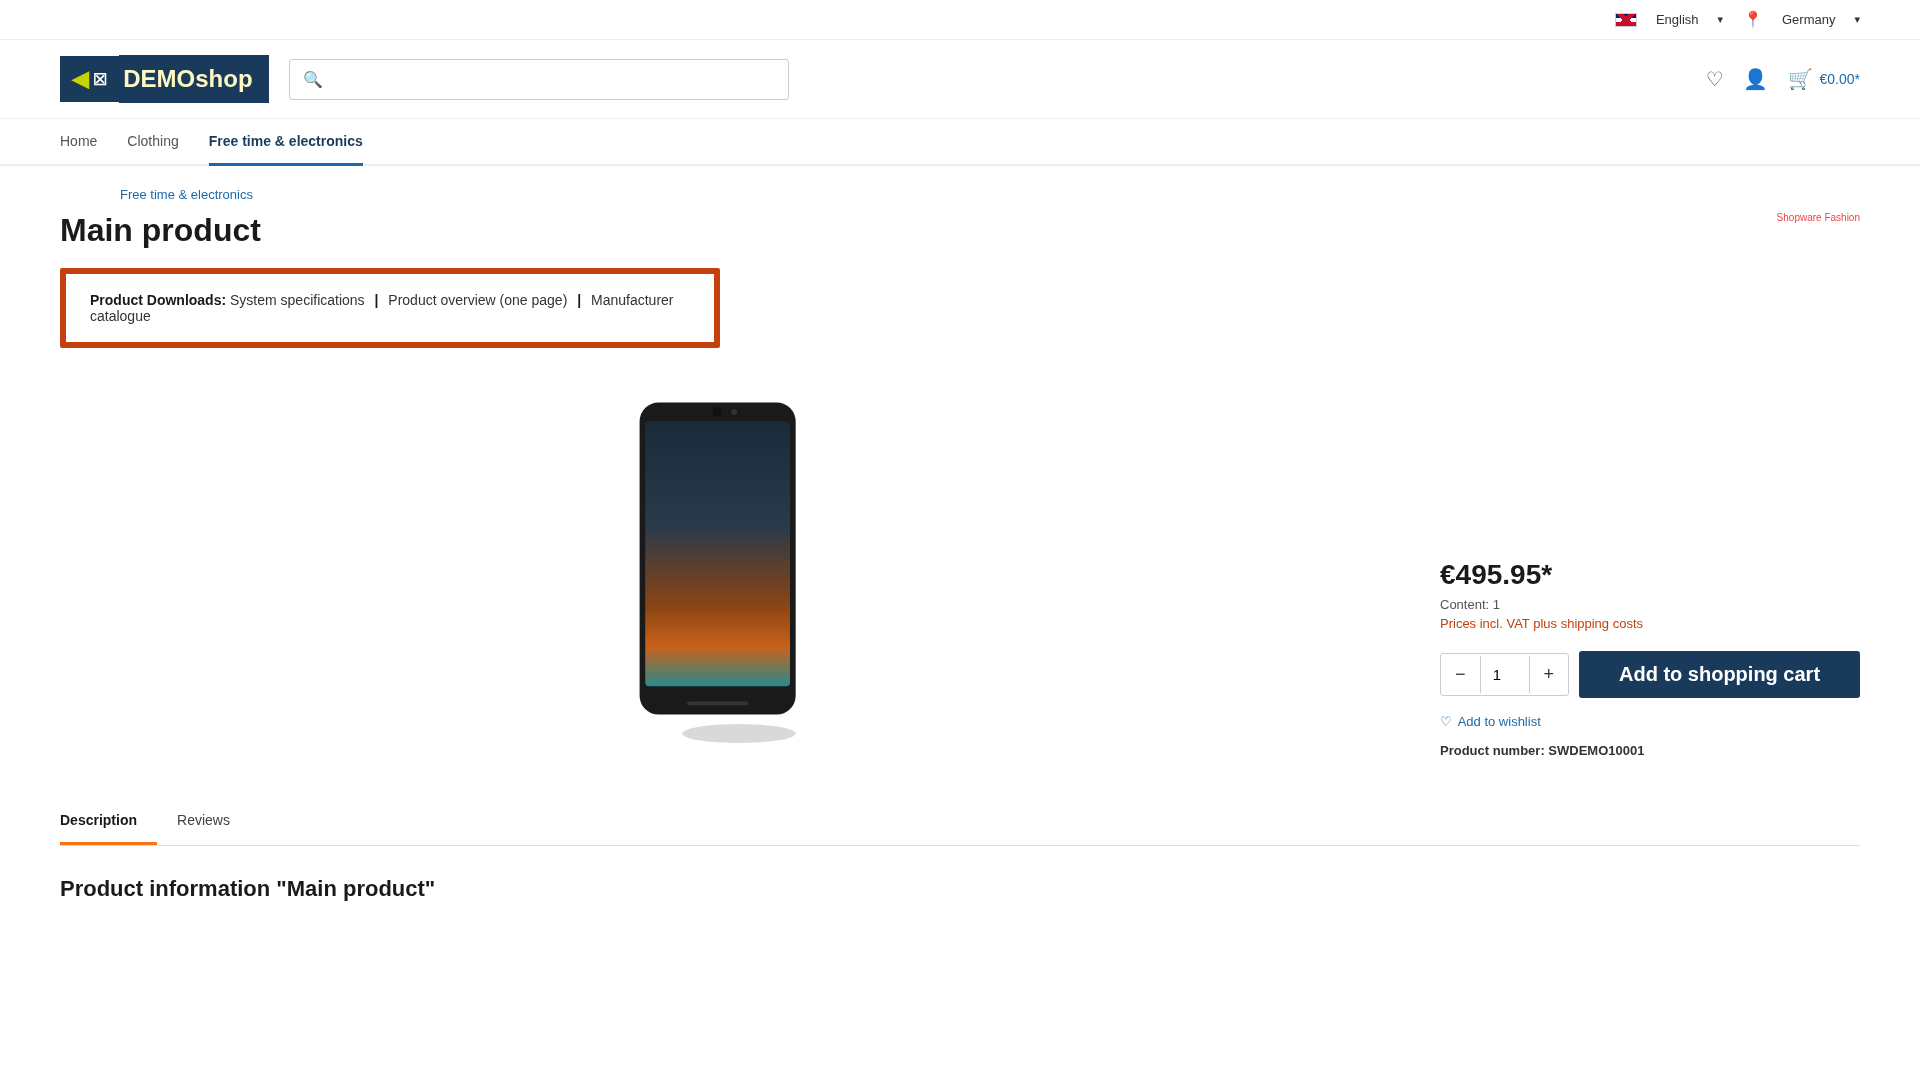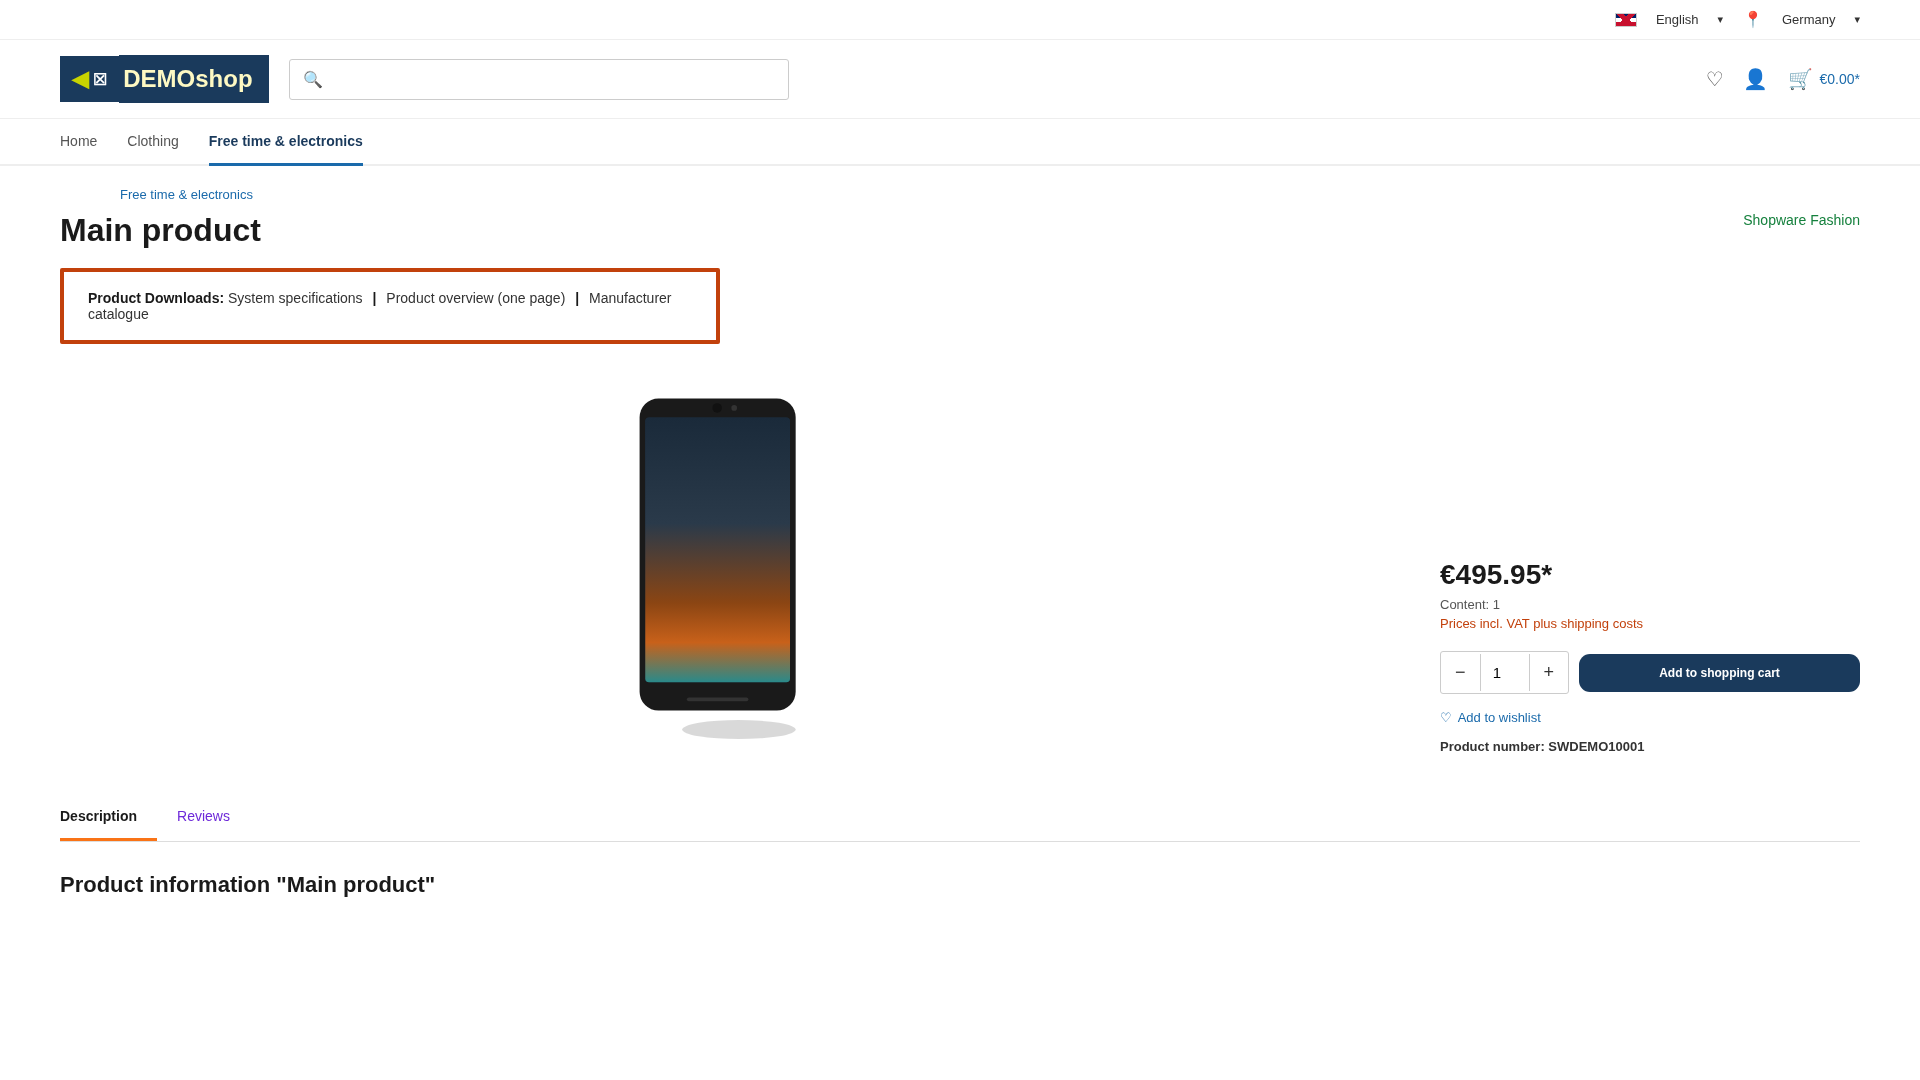--- a/index.html
+++ b/index.html
@@ -150,29 +150,29 @@
       justify-content: space-between;
       align-items: flex-start;
       margin-bottom: 19px;
     }
     .product-title {
       font-size: 32px;
       font-weight: 700;
       color: #1a1a1a;
     }
     .shopware-link {
-      color: #15803d;
-      text-decoration: none;
-      font-size: 14px;
+      color: #ef4444;
+      text-decoration: none;
+      font-size: 10px;
       text-align: right;
     }
 
     
     .downloads-box {
-      border: 4px solid #c2410c;
+      border: 6px solid #c2410c;
       padding: 18px 24px;
       margin-bottom: 30px;
       border-radius: 2px;
       max-width: 660px;
     }
     .downloads-box span {
       font-weight: 700;
       color: #1a1a1a;
     }
     .downloads-box a {
@@ -261,24 +261,24 @@
       border-right: 1px solid #ccc;
       padding: 10px 6px;
       font-size: 15px;
       outline: none;
     }
     .add-cart-btn {
       background: #1a3a5c;
       color: #fff;
       border: none;
       padding: 12px 28px;
-      font-size: 12px;
+      font-size: 20px;
       font-weight: 600;
       cursor: pointer;
-      border-radius: 11px;
+      border-radius: 3px;
       flex: 1;
     }
 
     .wishlist-link {
       display: flex;
       align-items: center;
       gap: 6px;
       color: #1a6aab;
       text-decoration: none;
       font-size: 13px;
@@ -297,21 +297,21 @@
       border-bottom: 1px solid #ddd;
     }
     .tabs-row {
       display: flex;
       gap: 0;
     }
     .tab-item {
       padding: 14px 20px;
       font-size: 14px;
       cursor: pointer;
-      color: #6d28d9;
+      color: #404040;
       border-bottom: 3px solid transparent;
       text-decoration: none;
     }
     .tab-item.active {
       color: #1a1a1a;
       font-weight: 700;
       border-bottom: 3px solid #f97316;
     }
     .tab-item:first-child { padding-left: 0; }
 

